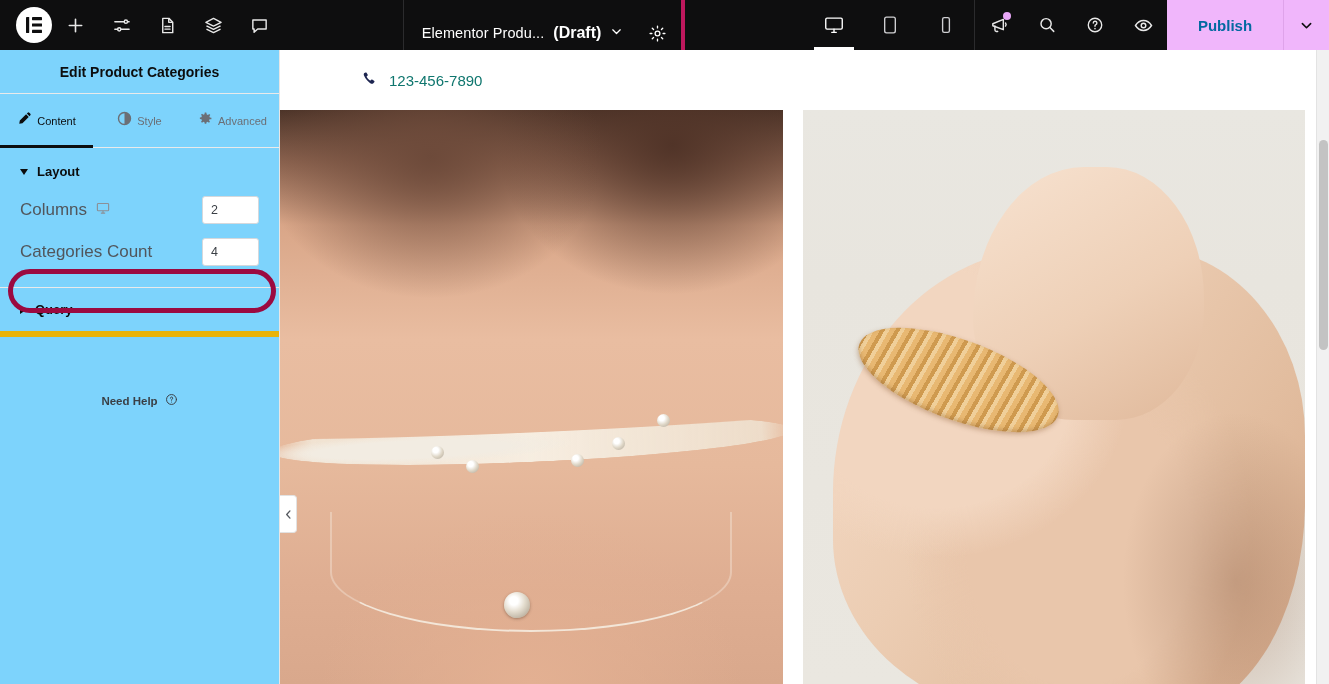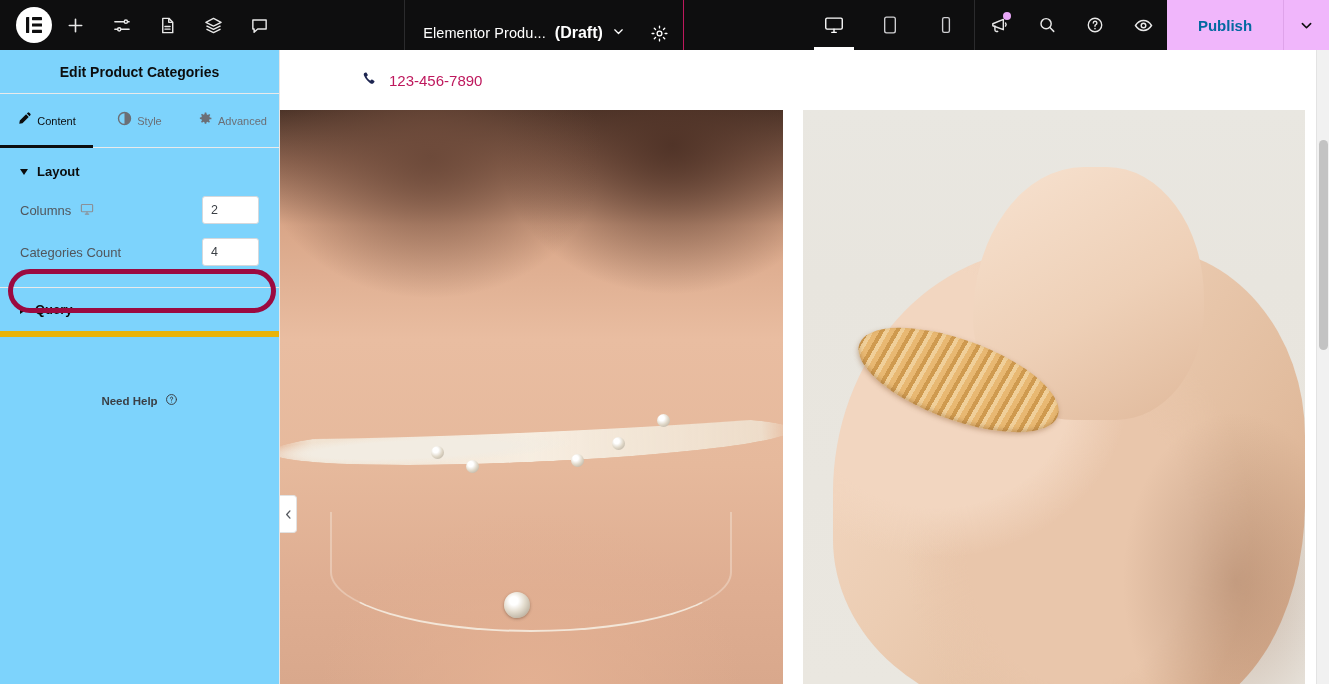--- a/index.html
+++ b/index.html
@@ -29,21 +29,21 @@
     width: 46px; height: 50px; display: flex; align-items: center; justify-content: center;
     cursor: pointer; color: #e8e8e8;
   }
   .tb-icon svg { display: block; }
   .tb-center {
     flex: 1; display: flex; align-items: center; justify-content: center; position: relative;
   }
   .doc-group {
     display: flex; align-items: center; gap: 9px;
     height: 50px; padding: 16px 14px 0 18px;
-    border-left: 1px solid #2b2b2d; border-right: 1px solid #be185d;
+    border-left: 1px solid #2b2b2d; border-right: 4px solid #be185d;
   }
   .doc-title { font-size: 14.5px; color: #ffffff; letter-spacing: .1px; }
   .doc-status { font-size: 16px; color: #ffffff; font-weight: 700; }
   .chev { display: inline-block; }
   .doc-gear { padding-left: 16px; display: flex; align-items: center; cursor: pointer; }
 
   .tb-devices { display: flex; align-items: stretch; border-right: 1px solid #2b2b2d; }
   .dev-btn {
     width: 56px; display: flex; align-items: center; justify-content: center;
     position: relative; cursor: pointer; color: #cfcfd2;
@@ -110,21 +110,21 @@
   .tri-down { border-left: 4.5px solid transparent; border-right: 4.5px solid transparent; border-top: 6px solid #0c0d0e; }
   .tri-right { border-top: 4.5px solid transparent; border-bottom: 4.5px solid transparent; border-left: 6px solid #0c0d0e; }
 
   .ctrl-row {
     display: flex; align-items: center; justify-content: space-between;
     height: 30px; margin-bottom: 12px; position: relative;
   }
   .ctrl-row:last-child { margin-bottom: 0; }
   .ctrl-label {
     display: flex; align-items: center; gap: 9px;
-    font-size: 13px; color: #51565c;
+    font-size: 17px; color: #51565c;
   }
   .ctrl-input {
     width: 57px; height: 28px; border: 1px solid #d5d8dc; border-radius: 3px;
     background: #ffffff; font-size: 12.5px; color: #3a3f45;
     padding: 0 8px; font-family: "Liberation Sans", sans-serif;
     outline: none;
   }
 
   .section-collapsed { padding: 14px 20px; border-bottom: 6px solid #eab308; }
   .section-collapsed .section-title { margin-bottom: 0; }
@@ -157,21 +157,21 @@
     border-radius: 0 4px 4px 0;
     display: flex; align-items: center; justify-content: center;
     cursor: pointer; z-index: 25; color: #55595f;
   }
   .site-topbar {
     height: 60px; flex: 0 0 60px; background: #ffffff;
     display: flex; align-items: center; justify-content: space-between;
     padding: 0 58px 0 82px;
   }
   .site-addr { font-size: 15px; color: #1d2550; letter-spacing: .2px; }
-  .site-phone { display: flex; align-items: center; gap: 12px; font-size: 15px; color: #be185d; }
+  .site-phone { display: flex; align-items: center; gap: 12px; font-size: 15px; color: #0f766e; }
 
   .site-nav {
     height: 60px; flex: 0 0 60px; background: #ffffff;
     display: flex; align-items: center; padding: 0 94px 0 82px;
   }
   .site-logo {
     width: 26px; height: 26px; flex: 0 0 26px; border-radius: 2px;
     background:
       linear-gradient(135deg, #e9eae4 0 45%, #1f4031 45% 100%),
       #dfe0d8;

